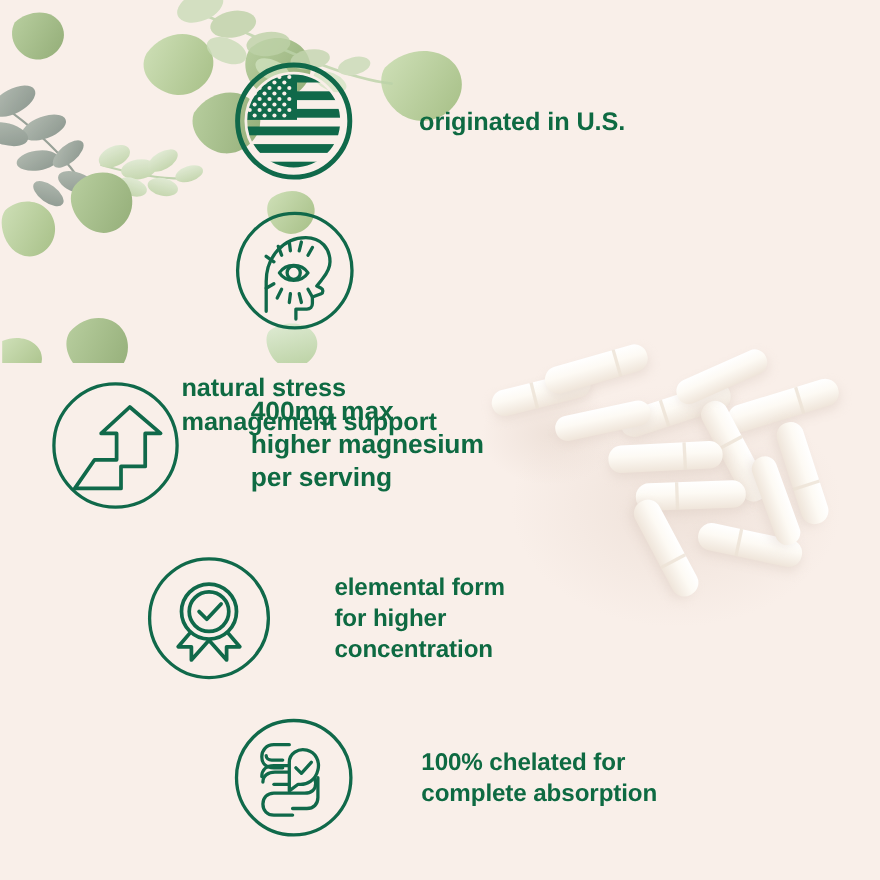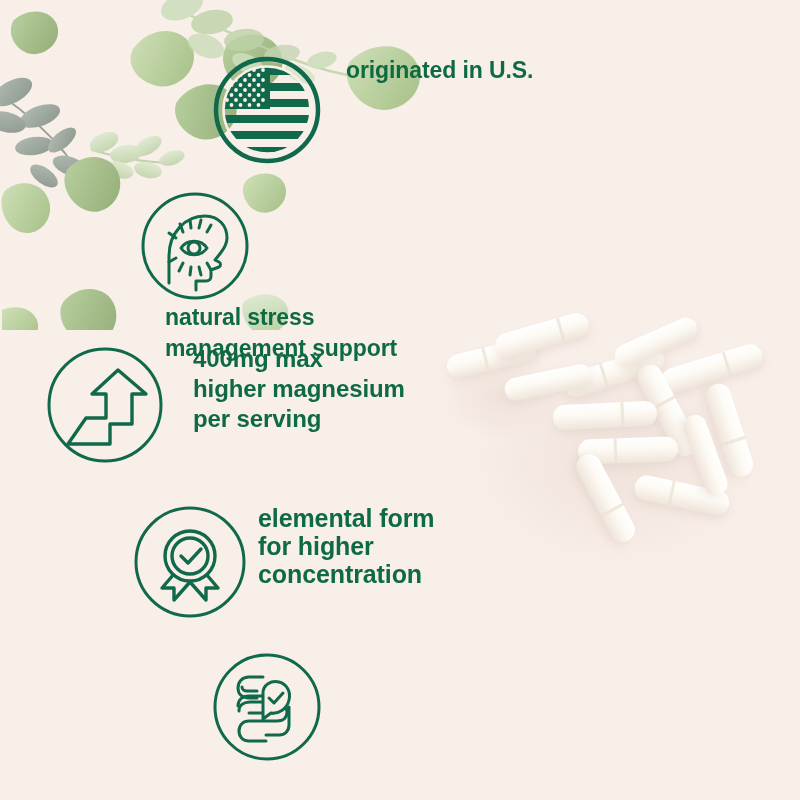--- a/index.html
+++ b/index.html
@@ -40,20 +40,22 @@
     width: 370px;
     height: 290px;
     pointer-events: none;
   }
   #capsules svg { display: block; width: 100%; height: 100%; }
 
   
   .benefit {
     position: absolute;
     display: flex;
+    align-items: center;
+    gap: 35px;
   }
   .badge {
     flex: 0 0 auto;
     position: relative;
   }
   .badge svg { display: block; }
   .benefit-text {
     color: #0e6a42;
     font-weight: bold;
     letter-spacing: -0.1px;
@@ -64,21 +66,21 @@
   #row-flag      { left: 212px; top: 55px;  }
   #row-flag .benefit-text      { font-size: 23px; line-height: 30px; margin-left: 24px; }
 
   #row-stress    { left: 139px; top: 190px; flex-direction: column; }
   #row-stress .benefit-text    { font-size: 23px; line-height: 31px; margin-left: 26px; }
 
   #row-potency   { left: 44px;  top: 344px; }
   #row-potency .benefit-text   { font-size: 24px; line-height: 30px; margin-left: 27px; }
 
   #row-elemental { left: 132px; top: 504px; }
-  #row-elemental .benefit-text { font-size: 25px; line-height: 28px; margin-left: 10px; }
+  #row-elemental .benefit-text { font-size: 22px; line-height: 28px; margin-left: 21px; }
 
   #row-chelated  { left: 211px; top: 651px; }
   #row-chelated .benefit-text  { font-size: 22px; line-height: 28px; margin-left: 25px; }
 </style>
 </head>
 <body style="background: rgb(249, 239, 233);">
 
 <div id="poster" style="background: rgb(249, 239, 233);">
 
   <div id="botanical">
@@ -384,15 +386,17 @@
                    C28 86 32 90 38 90 L55 90"></path>
           <path d="M38 62 L62 62"></path>
           <path d="M55 84 L68 84 C74 84 78 80 78 74 L78 56"></path>
 
           <path d="M52 42 C52 34 60 29 68 31 C76 33 80 41 78 49
                    C76 58 68 63 60 62 L52 68 L52 56 Z" fill="#f9efe9"></path>
           <path d="M58 47 L63 52 L72 42"></path>
         </g>
       </svg>
     </span>
+    <span class="benefit-text" style="color: rgb(14, 106, 66);">100% chelated for
+complete absorption</span>
   </div>
 
 </div>
 
 </body></html>

